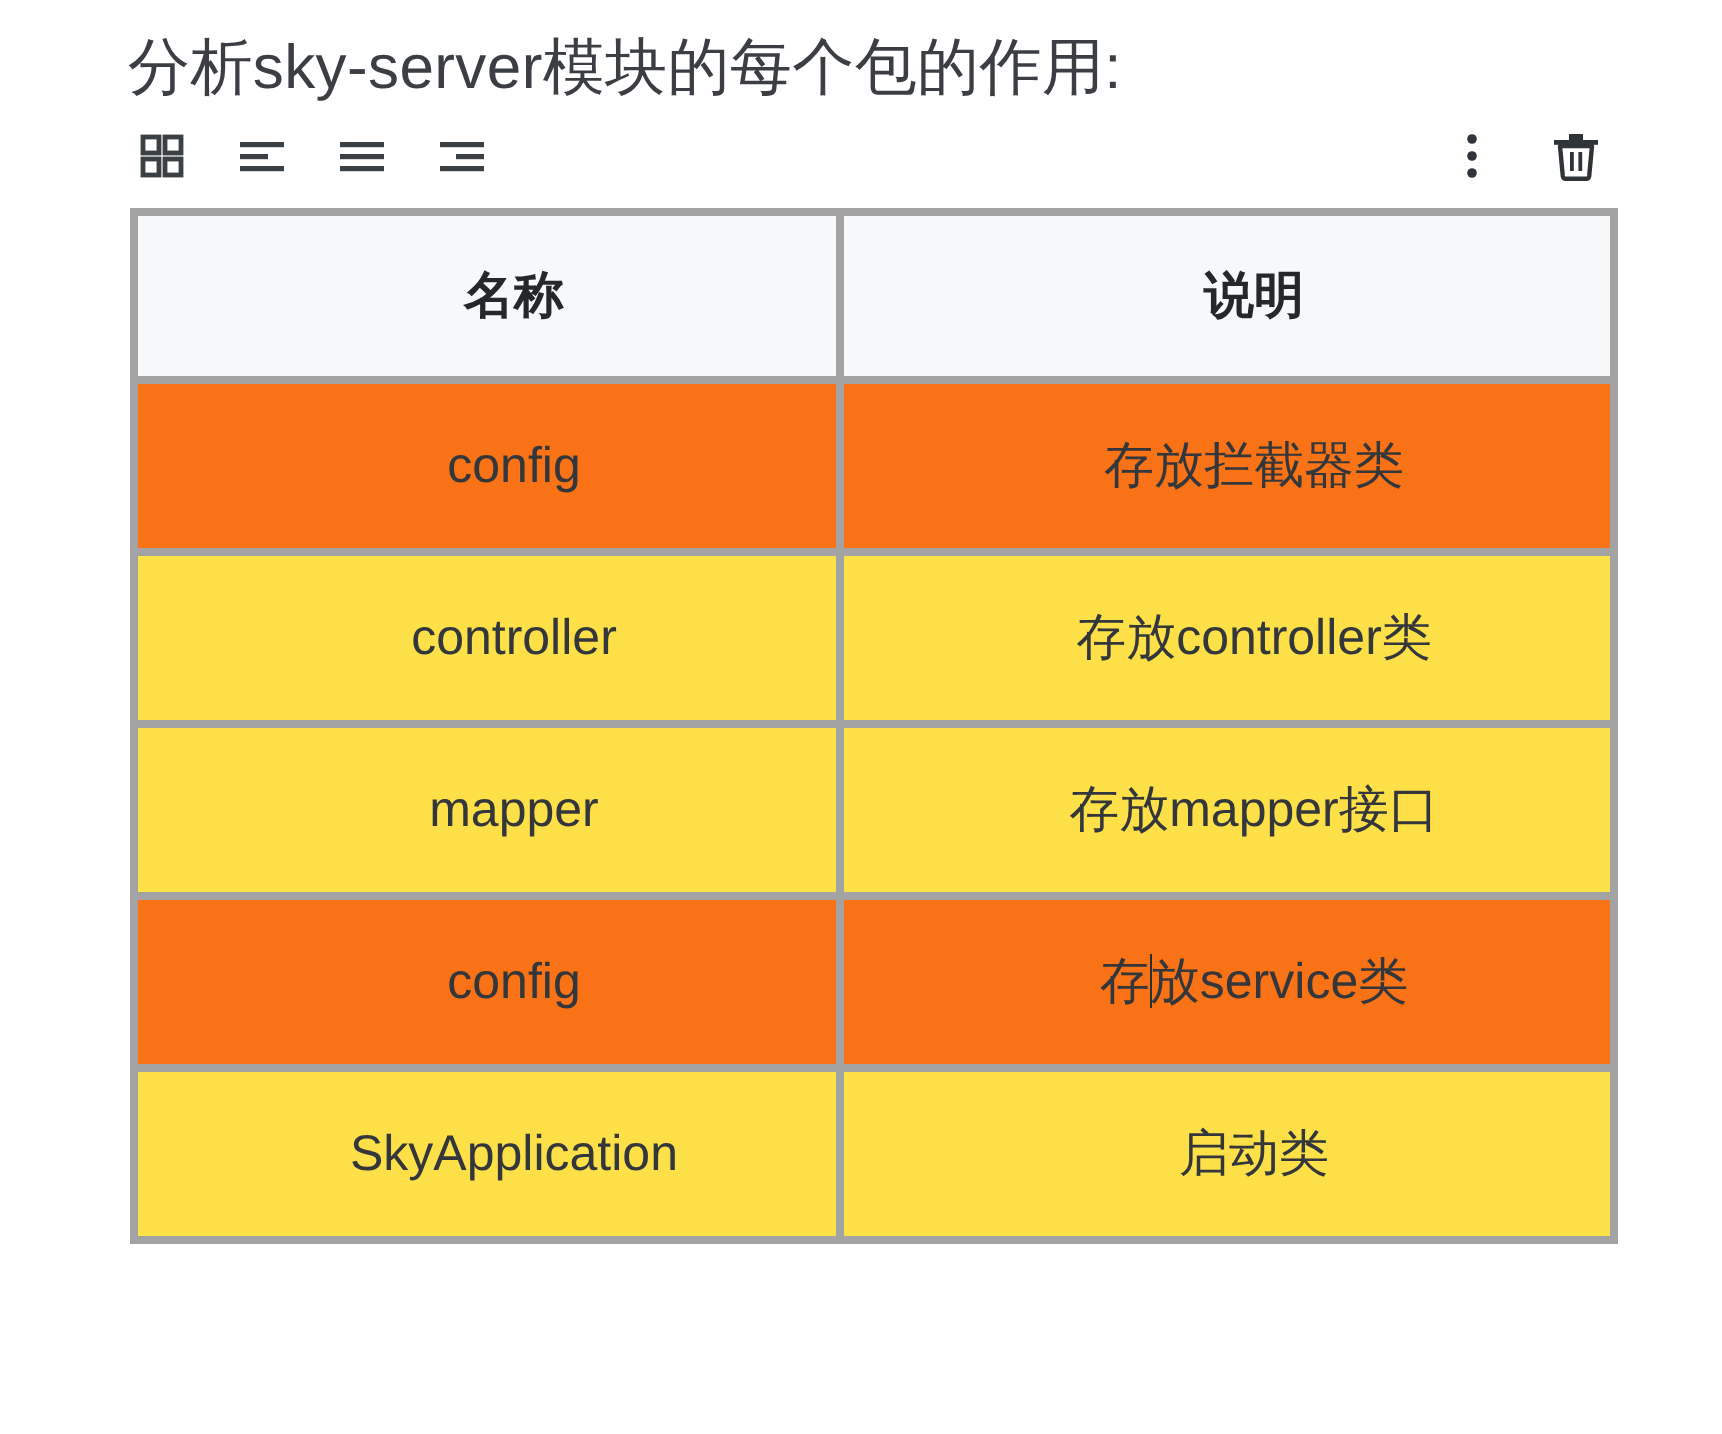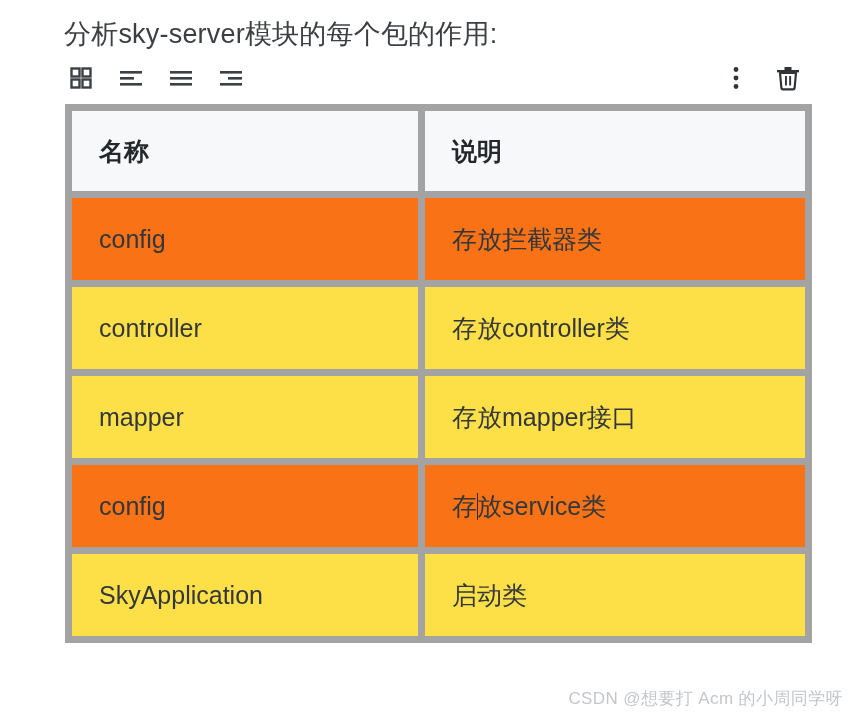--- a/index.html
+++ b/index.html
@@ -18,21 +18,21 @@
   .page {
     position: absolute;
     left: 0; top: 0;
     width: 861px;
     height: 717px;
   }
   .doc-title {
     position: absolute;
     left: 64px;
     top: 17px;
-    font-size: 27px;
+    font-size: 31px;
     line-height: 34px;
     color: #3b3f44;
     letter-spacing: 0.2px;
     white-space: nowrap;
   }
   
   .toolbar {
     position: absolute;
     left: 64px;
     top: 62px;
@@ -73,25 +73,25 @@
     width: 740px;
   }
   table.data {
     border-collapse: collapse;
     width: 740px;
     table-layout: fixed;
   }
   table.data col.c1 { width: 353px; }
   table.data col.c2 { width: 387px; }
   table.data th, table.data td {
-    border: 7px solid #a3a3a3;
+    border: 4px solid #a3a3a3;
     padding: 0 0 0 27px;
     height: 82px;
     vertical-align: middle;
-    text-align: left;
+    text-align: center;
     font-size: 25px;
     line-height: 30px;
     color: #33373c;
     font-weight: normal;
   }
   table.data thead th {
     background: #f7f8f9;
     font-weight: bold;
     color: #24282c;
     height: 80px;
@@ -225,15 +225,14 @@
 
         <tr class="even">
           <td>SkyApplication</td>
           <td>启动类</td>
         </tr>
 
       </tbody>
     </table>
   </div>
 
-  <div class="watermark">CSDN @想要打 Acm 的小周同学呀</div>
 
 </div>
 
 </body></html>

